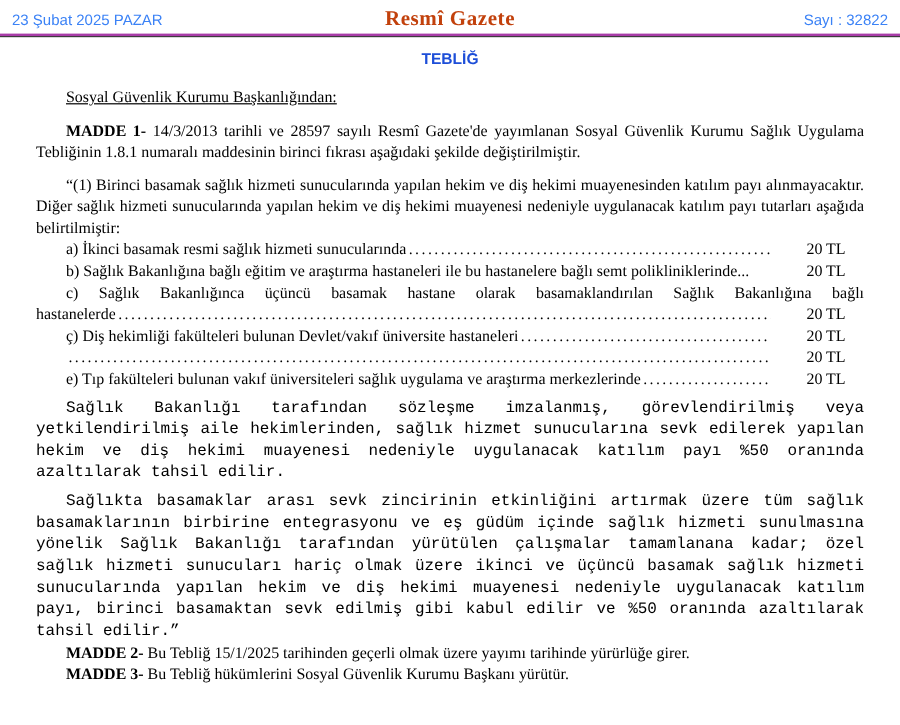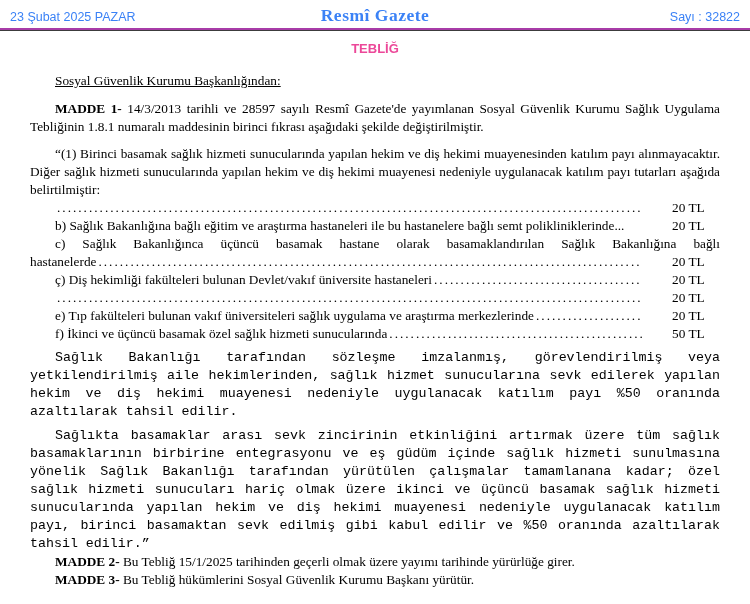--- a/index.html
+++ b/index.html
@@ -24,35 +24,35 @@
   .gz-header .right { flex: 1; text-align: right; }
   .hdr-small {
     font-family: "Liberation Sans", "DejaVu Sans", sans-serif;
     font-size: 12.5px;
     color: #3b82f6;
   }
   .gazette-title {
     font-family: "Liberation Serif", "DejaVu Serif", serif;
     font-weight: bold;
     font-size: 17.5px;
-    color: #3b82f6;
+    color: #c2410c;
     letter-spacing: 0.5px;
   }
   .gz-rule { height: 3px; line-height: 0; font-size: 0; }
   .gz-rule .rt { height: 2px; background: #a83ca8; }
   .gz-rule .rb { height: 1px; background: #3c3c3c; }
 
   
   .section-heading {
     margin-top: 9px;
     text-align: center;
     font-family: "Liberation Sans", "DejaVu Sans", sans-serif;
     font-weight: bold;
     font-size: 13px;
-    color: #ec4899;
+    color: #1d4ed8;
     height: 18px;
     line-height: 18px;
   }
 
   
   .content { padding: 0 30px; }
 
   .issuer-line {
     margin-top: 14px;
     margin-left: 25px;
@@ -139,20 +139,21 @@
 
   <div class="issuer-line">Sosyal Güvenlik Kurumu Başkanlığından:</div>
 
 
   <p class="body-par mt10"><span class="bold-label">MADDE 1-</span><span> 14/3/2013 tarihli ve 28597 sayılı Resmî Gazete'de yayımlanan Sosyal Güvenlik Kurumu Sağlık Uygulama Tebliğinin 1.8.1 numaralı maddesinin birinci fıkrası aşağıdaki şekilde değiştirilmiştir.</span></p>
 
   <p class="body-par mt9">“(1) Birinci basamak sağlık hizmeti sunucularında yapılan hekim ve diş hekimi muayenesinden katılım payı alınmayacaktır. Diğer sağlık hizmeti sunucularında yapılan hekim ve diş hekimi muayenesi nedeniyle uygulanacak katılım payı tutarları aşağıda belirtilmiştir:</p>
 
   <div class="fee-list">
       <div class="fee-row indent">
+      <span class="fee-text">a) İkinci basamak resmi sağlık hizmeti sunucularında</span>
       <span class="leader"></span>
       <span class="fee-amount">20 TL</span>
     </div>
       <div class="fee-row indent no-leader">
       <span class="fee-text">b) Sağlık Bakanlığına bağlı eğitim ve araştırma hastaneleri ile bu hastanelere bağlı semt polikliniklerinde...</span>
       <span class="leader"></span>
       <span class="fee-amount">20 TL</span>
     </div>
       <div class="fee-row indent justify-full no-leader">
       <span class="fee-text">c) Sağlık Bakanlığınca üçüncü basamak hastane olarak basamaklandırılan Sağlık Bakanlığına bağlı</span>
@@ -171,25 +172,20 @@
     </div>
       <div class="fee-row indent">
       <span class="leader"></span>
       <span class="fee-amount">20 TL</span>
     </div>
       <div class="fee-row indent">
       <span class="fee-text">e) Tıp fakülteleri bulunan vakıf üniversiteleri sağlık uygulama ve araştırma merkezlerinde</span>
       <span class="leader"></span>
       <span class="fee-amount">20 TL</span>
     </div>
-      <div class="fee-row indent">
-      <span class="fee-text">f) İkinci ve üçüncü basamak özel sağlık hizmeti sunucularında</span>
-      <span class="leader"></span>
-      <span class="fee-amount">50 TL</span>
-    </div>
     </div>
 
   <p class="body-par mt6">Sağlık Bakanlığı tarafından sözleşme imzalanmış, görevlendirilmiş veya yetkilendirilmiş aile hekimlerinden, sağlık hizmet sunucularına sevk edilerek yapılan hekim ve diş hekimi muayenesi nedeniyle uygulanacak katılım payı %50 oranında azaltılarak tahsil edilir.</p>
 
   <p class="body-par mt6">Sağlıkta basamaklar arası sevk zincirinin etkinliğini artırmak üzere tüm sağlık basamaklarının birbirine entegrasyonu ve eş güdüm içinde sağlık hizmeti sunulmasına yönelik Sağlık Bakanlığı tarafından yürütülen çalışmalar tamamlanana kadar; özel sağlık hizmeti sunucuları hariç olmak üzere ikinci ve üçüncü basamak sağlık hizmeti sunucularında yapılan hekim ve diş hekimi muayenesi nedeniyle uygulanacak katılım payı, birinci basamaktan sevk edilmiş gibi kabul edilir ve %50 oranında azaltılarak tahsil edilir.”</p>
 
   <p class="body-par single-line"><span class="bold-label">MADDE 2-</span><span> Bu Tebliğ 15/1/2025 tarihinden geçerli olmak üzere yayımı tarihinde yürürlüğe girer.</span></p>
 
   <p class="body-par single-line"><span class="bold-label">MADDE 3-</span><span> Bu Tebliğ hükümlerini Sosyal Güvenlik Kurumu Başkanı yürütür.</span></p>
 

